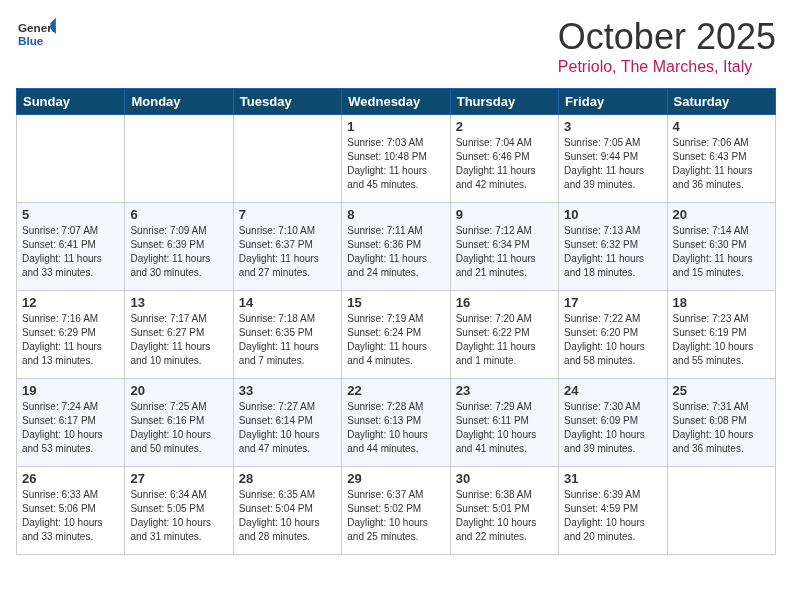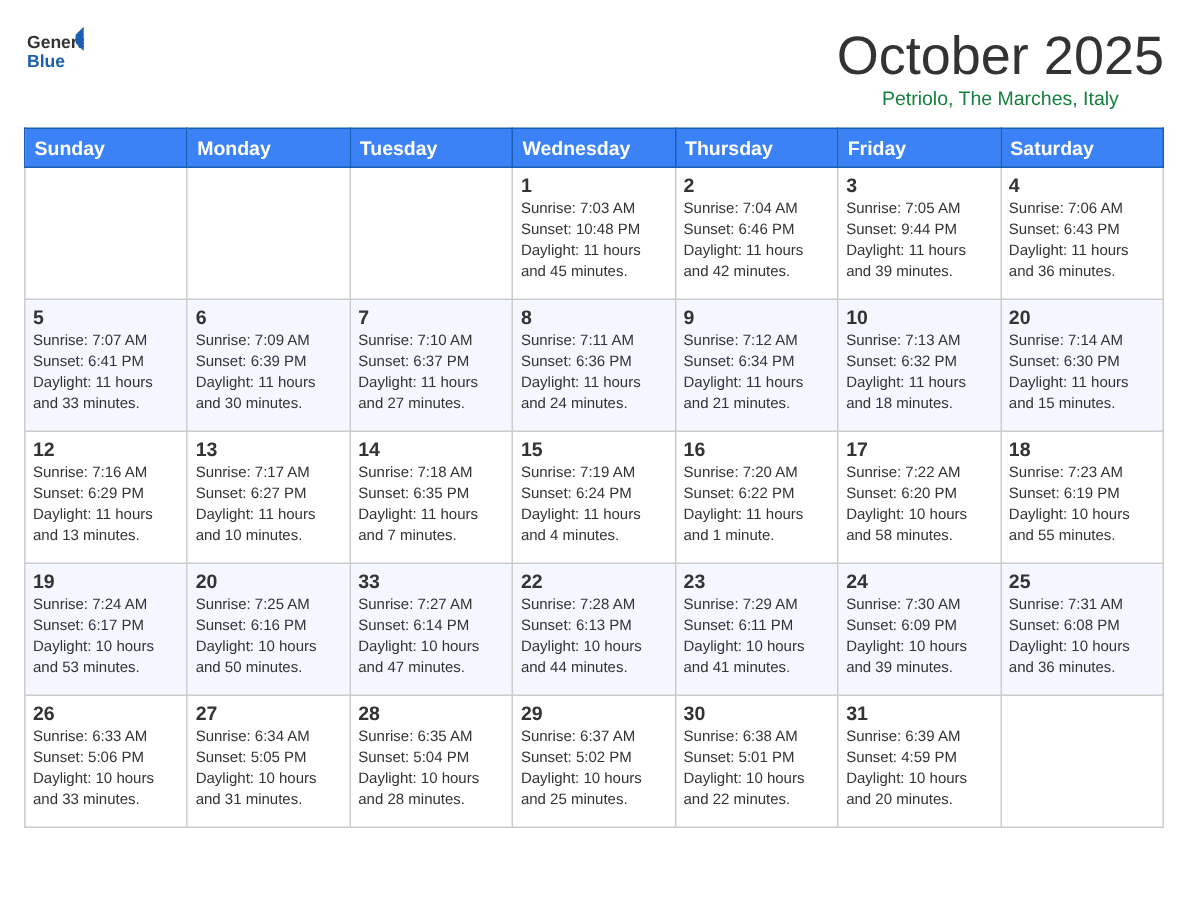--- a/index.html
+++ b/index.html
@@ -21,23 +21,23 @@
       align-items: center;
       font-size: 18px;
       font-weight: bold;
       color: #1a5fb4;
     }
     .logo-icon {
       width: 40px;
       height: 36px;
       margin-right: 4px;
     }
-    .title-block { text-align: center; }
+    .title-block { text-align: left; }
     .month-title { font-size: 36px; color: #333; font-weight: normal; }
-    .location { font-size: 13px; color: #15803d; }
+    .location { font-size: 16px; color: #be185d; }
     table {
       width: 100%;
       border-collapse: collapse;
       table-layout: fixed;
     }
     thead th {
       background: #1a5fb4;
       color: #fff;
       text-align: left;
       padding: 5px 6px;
@@ -61,21 +61,21 @@
       margin-bottom: 2px;
     }
     .day-info {
       font-size: 10px;
       line-height: 1.4;
       color: #333;
     }
     .empty { background: #f9f9f9; }
     tr:nth-child(even) td { background: #f4f7ff; }
     tr:nth-child(odd) td { background: #fff; }
-    thead tr th { background: #3b82f6; }
+    thead tr th { background: #0c4a6e; }
   </style>
 </head>
 <body>
 
 <div class="header">
   <div class="logo">
     <svg class="logo-icon" viewBox="0 0 44 40">
       <text x="2" y="18" font-size="13" fill="#333" font-family="Arial" font-weight="bold">General</text>
       <text x="2" y="32" font-size="13" fill="#1a5fb4" font-family="Arial" font-weight="bold">Blue</text>
       <polygon points="38,8 44,2 44,20 38,14" fill="#1a5fb4"></polygon>

